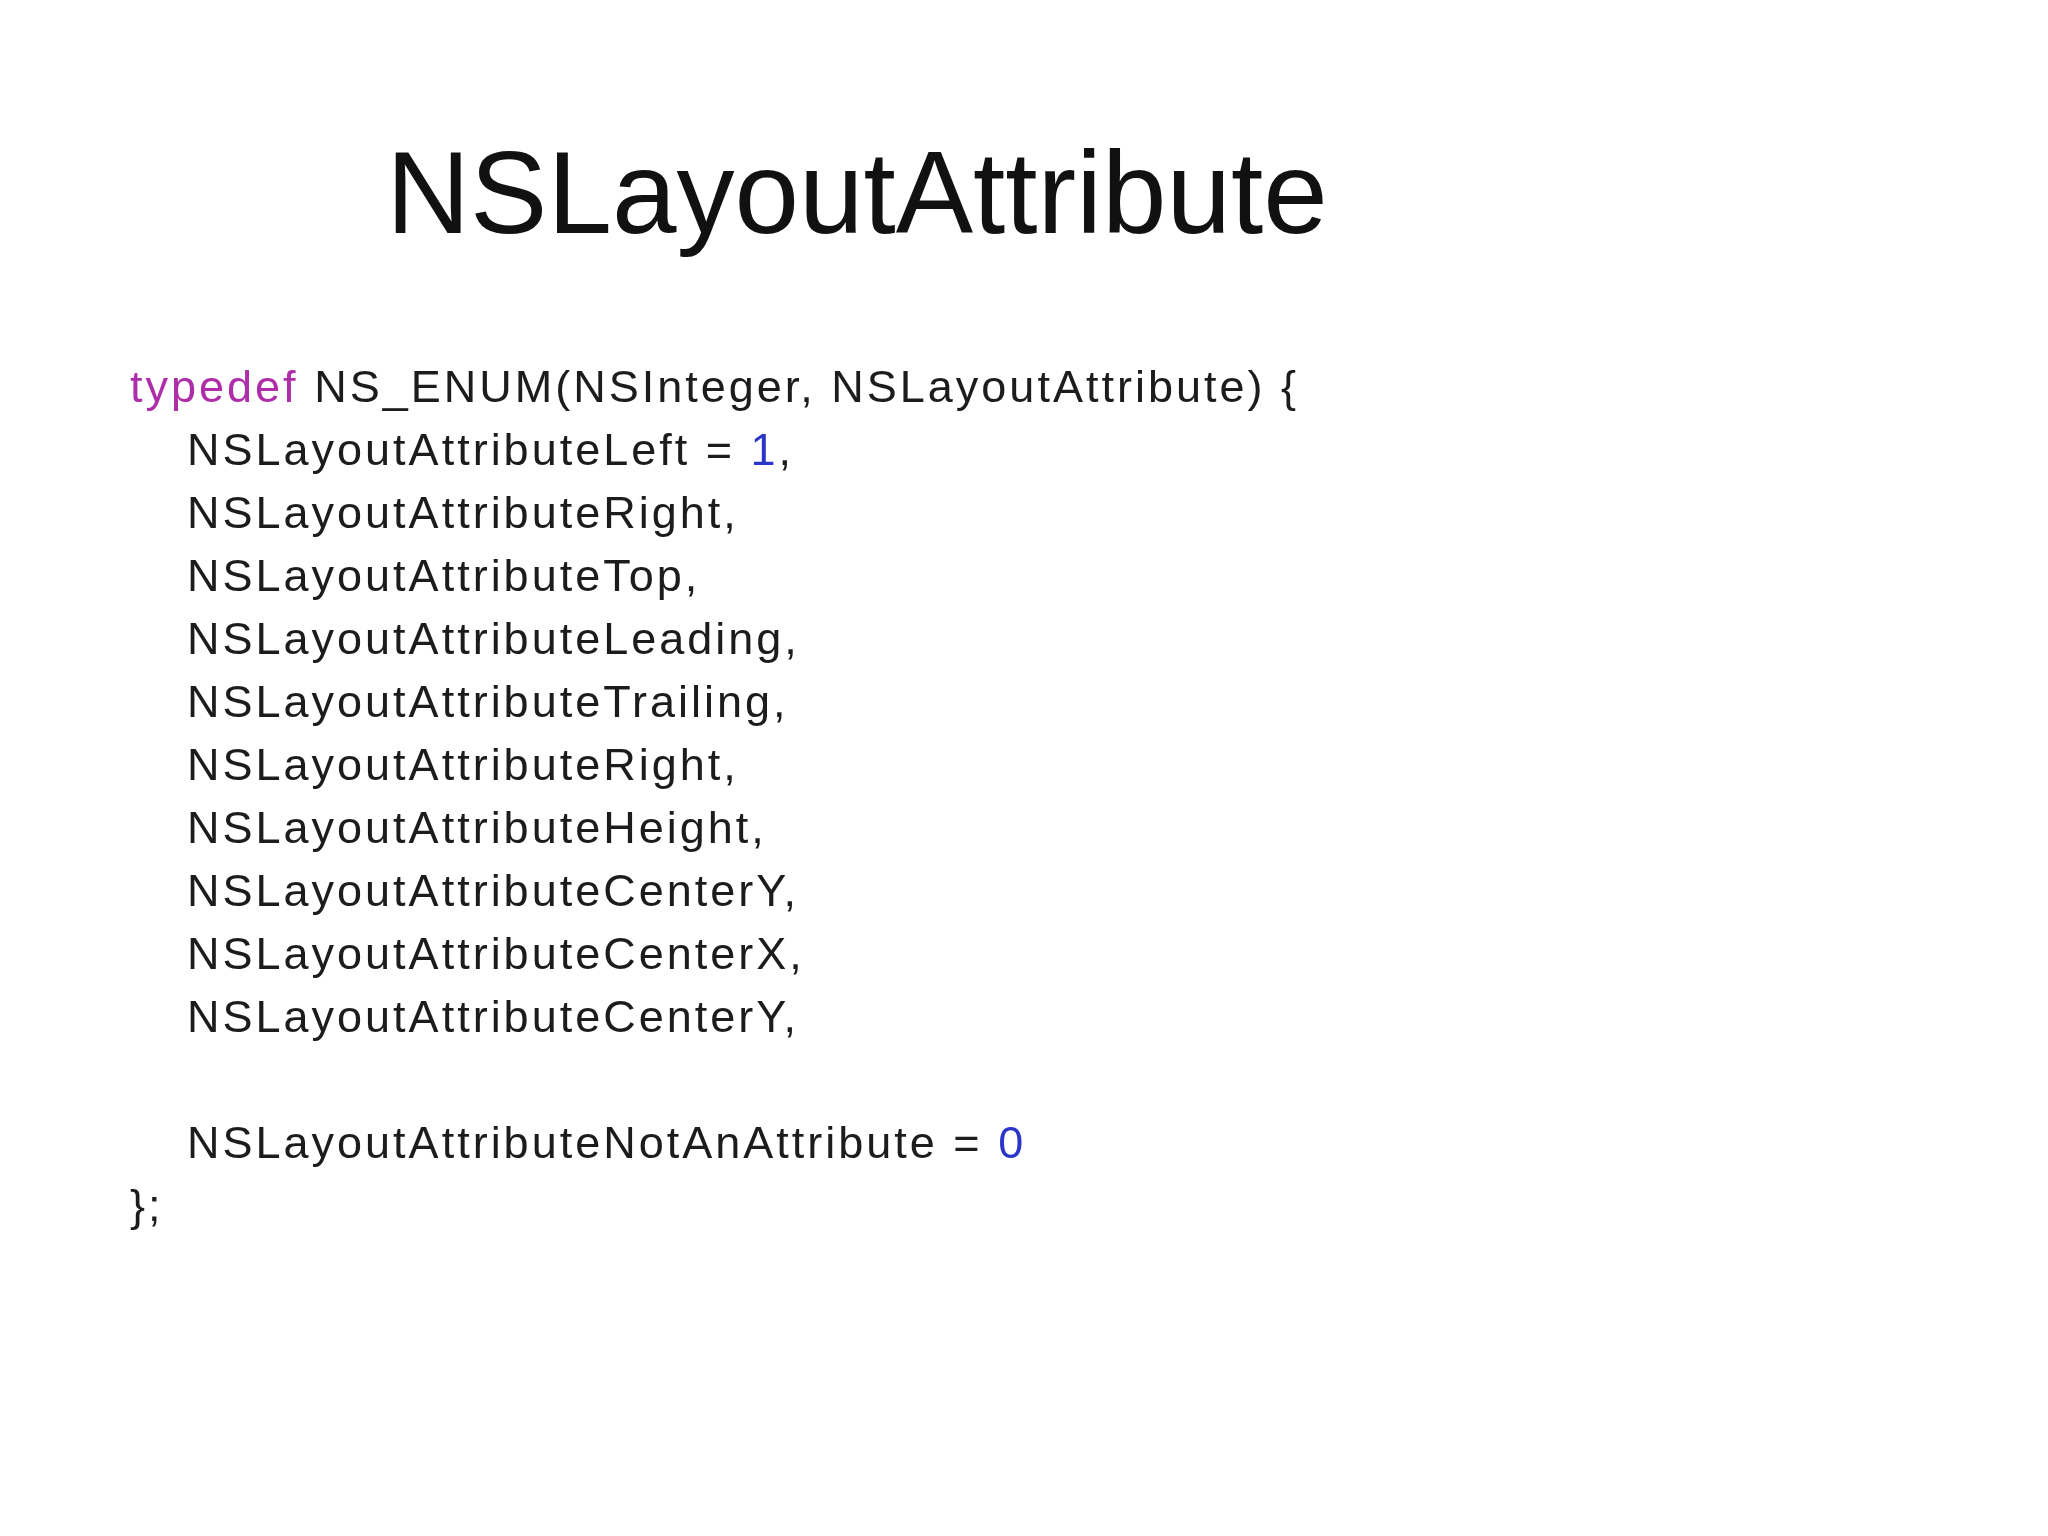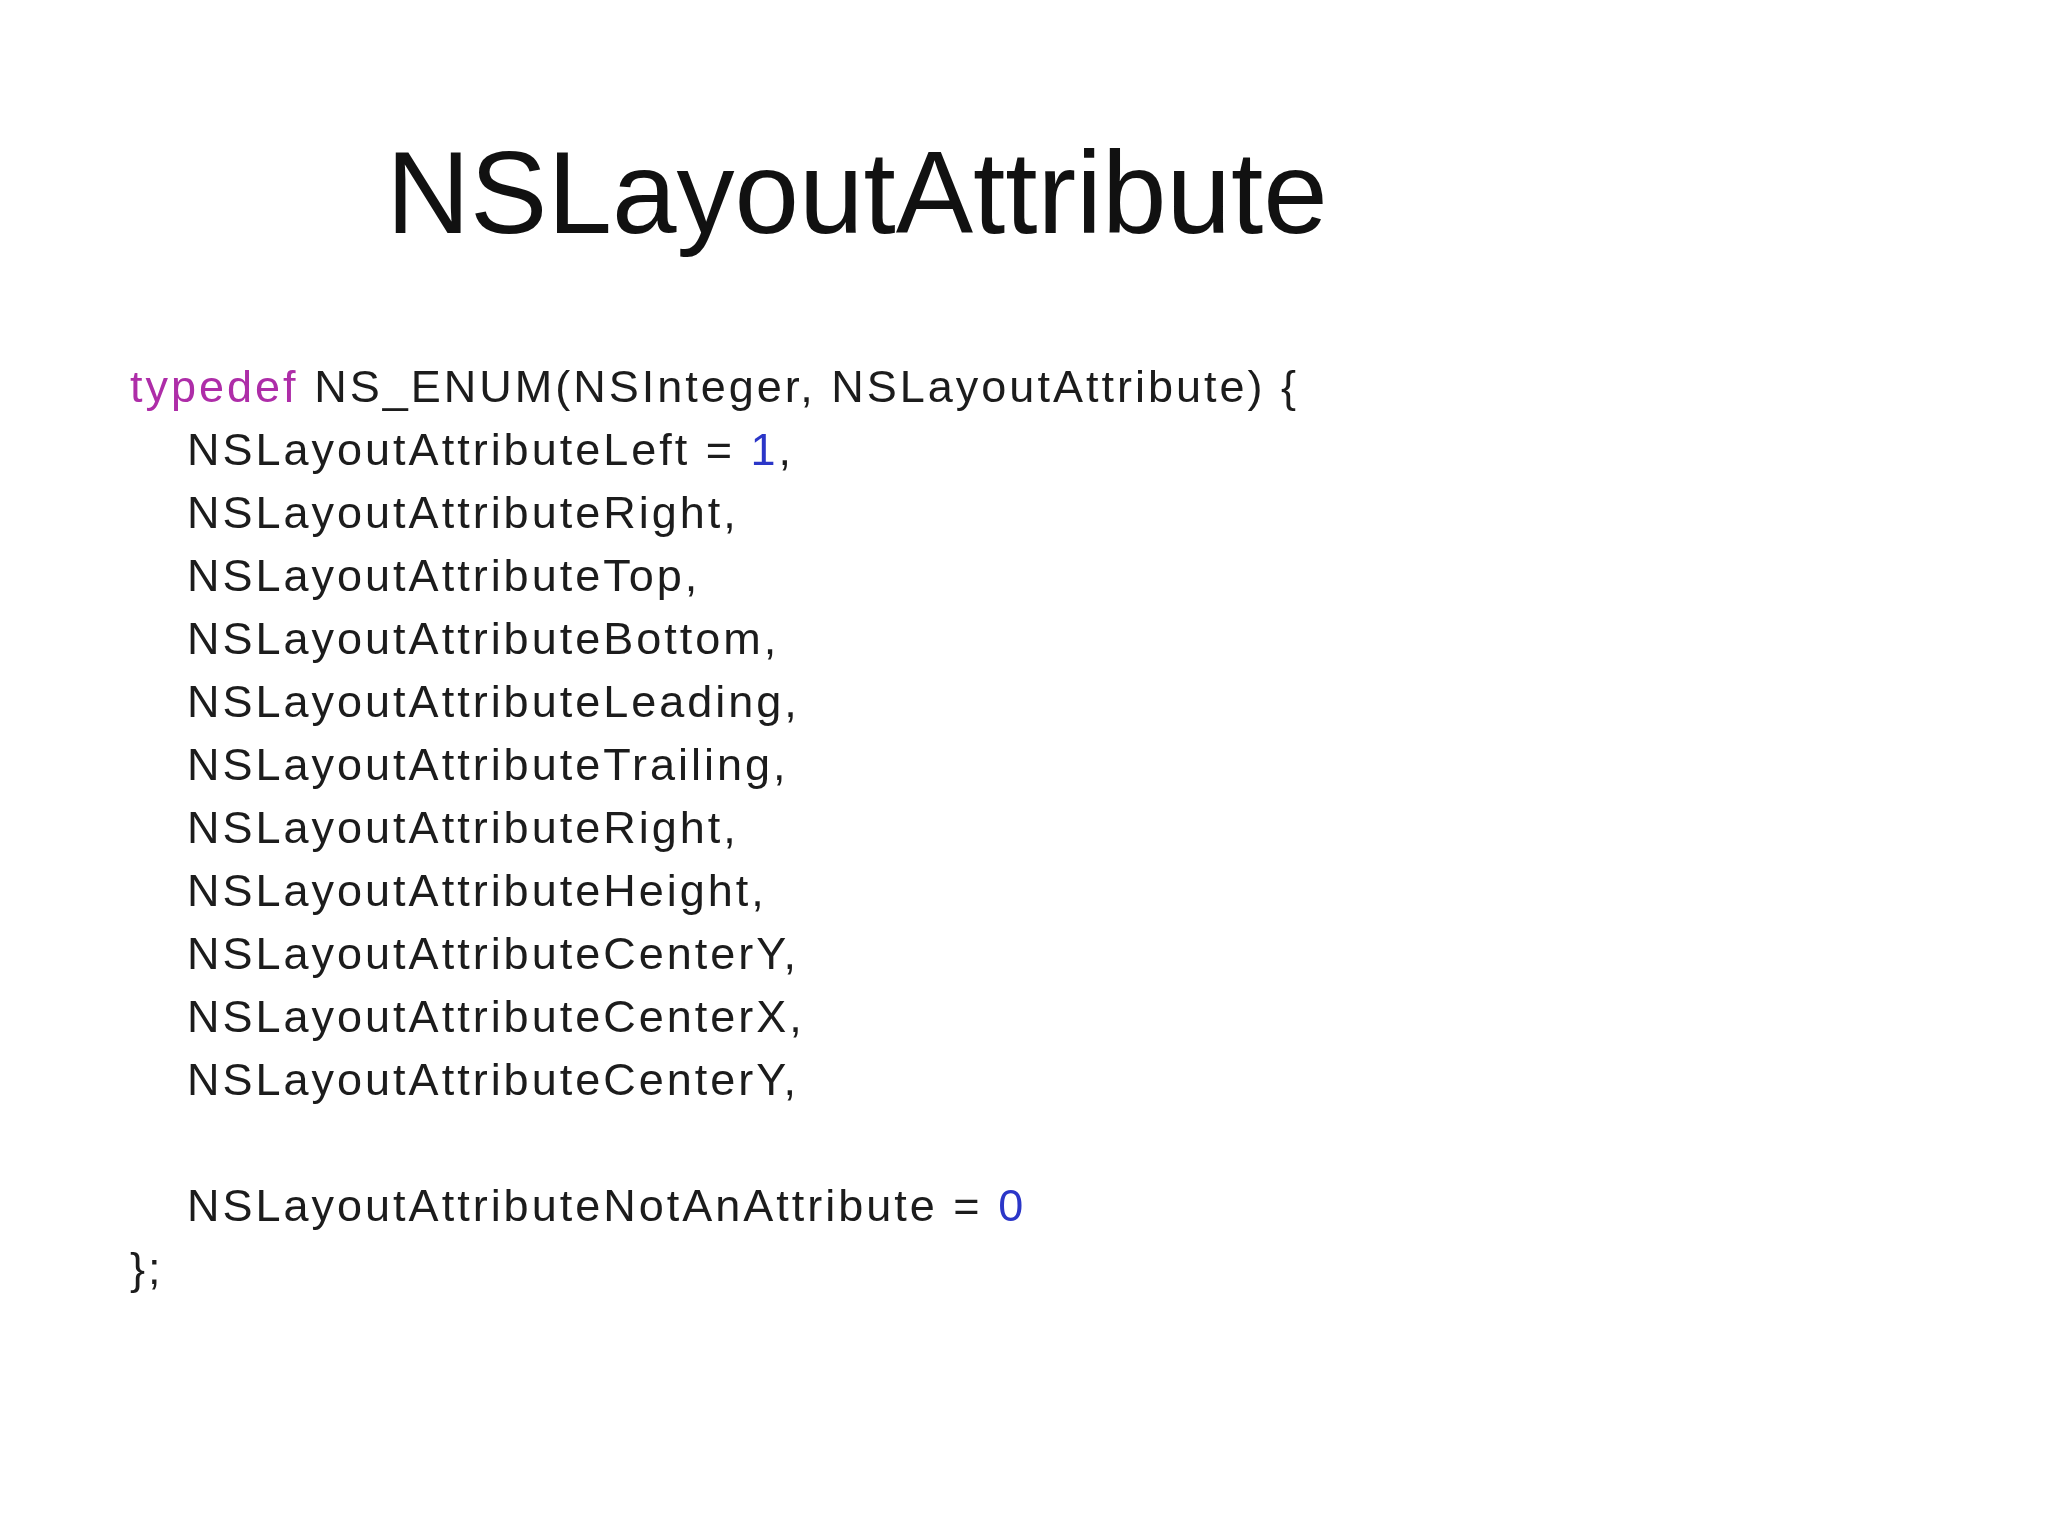--- a/index.html
+++ b/index.html
@@ -52,21 +52,20 @@
 </head>
 <body>
 
 <div class="slide">
   <h1 class="title">NSLayoutAttribute</h1>
   <div class="code">
       <div class="code-line"><span class="seg-keyword">typedef</span><span class="seg-plain"> NS_ENUM(NSInteger, NSLayoutAttribute) {</span></div>
       <div class="code-line indent"><span class="seg-plain">NSLayoutAttributeLeft = </span><span class="seg-number">1</span><span class="seg-plain">,</span></div>
       <div class="code-line indent"><span class="seg-plain">NSLayoutAttributeRight,</span></div>
       <div class="code-line indent"><span class="seg-plain">NSLayoutAttributeTop,</span></div>
-      <div class="code-line indent"><span class="seg-plain">NSLayoutAttributeBottom,</span></div>
       <div class="code-line indent"><span class="seg-plain">NSLayoutAttributeLeading,</span></div>
       <div class="code-line indent"><span class="seg-plain">NSLayoutAttributeTrailing,</span></div>
       <div class="code-line indent"><span class="seg-plain">NSLayoutAttributeRight,</span></div>
       <div class="code-line indent"><span class="seg-plain">NSLayoutAttributeHeight,</span></div>
       <div class="code-line indent"><span class="seg-plain">NSLayoutAttributeCenterY,</span></div>
       <div class="code-line indent"><span class="seg-plain">NSLayoutAttributeCenterX,</span></div>
       <div class="code-line indent"><span class="seg-plain">NSLayoutAttributeCenterY,</span></div>
       <div class="code-line">&nbsp;</div>
       <div class="code-line indent"><span class="seg-plain">NSLayoutAttributeNotAnAttribute = </span><span class="seg-number">0</span></div>
       <div class="code-line"><span class="seg-plain">};</span></div>

